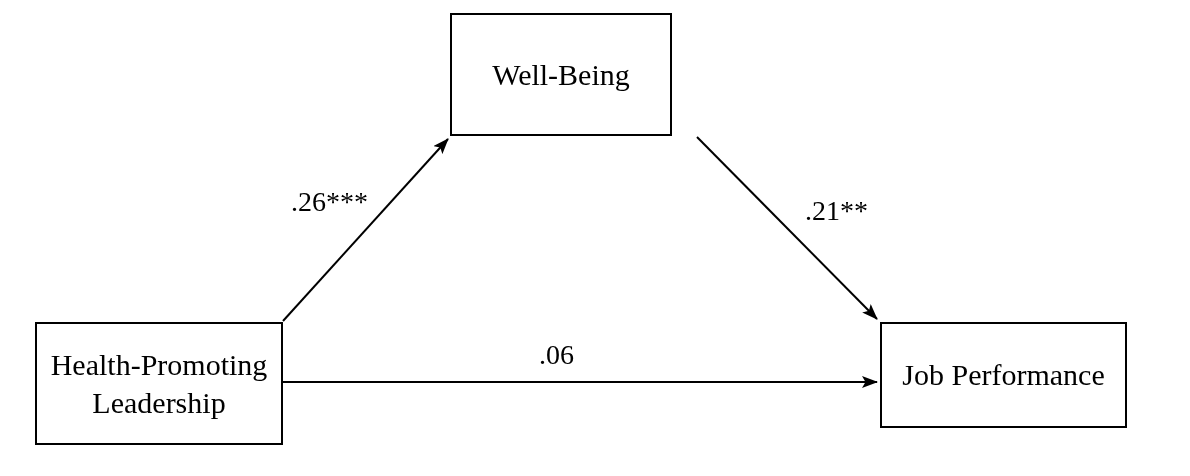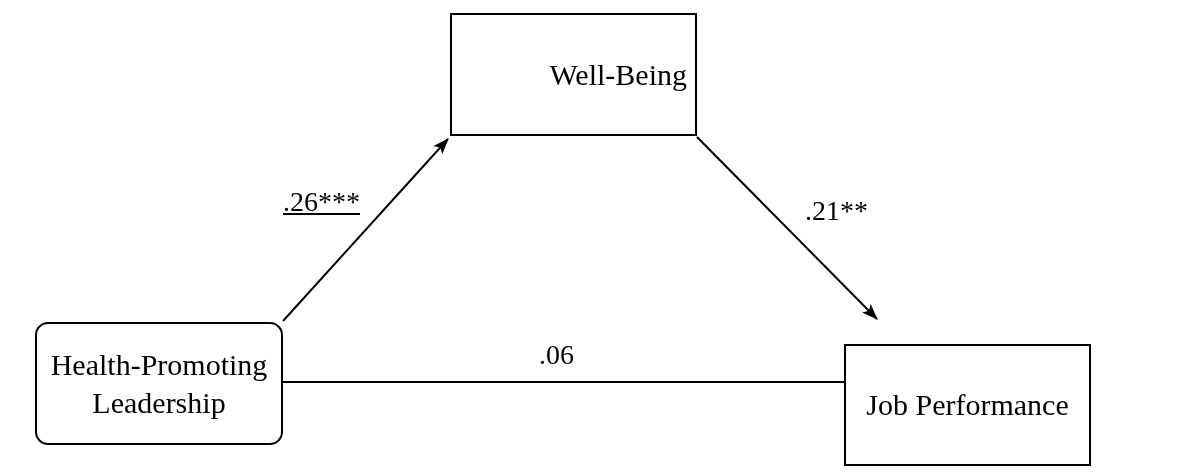--- a/index.html
+++ b/index.html
@@ -28,31 +28,31 @@
     box-sizing: border-box;
     border: 2px solid #000000;
     background: #ffffff;
     display: flex;
     align-items: center;
     justify-content: center;
     text-align: center;
     font-size: 30px;
     line-height: 1.25;
   }
-  .node-mediator  { left: 450px; top: 13px;  width: 247px; height: 123px; justify-content: flex-end; }
-  .node-predictor { left: 35px;  top: 322px; width: 248px; height: 123px; border-radius: 13px; }
-  .node-outcome   { left: 844px; top: 322px; width: 247px; height: 122px; margin-top: 22px; }
+  .node-mediator  { left: 450px; top: 13px;  width: 222px; height: 123px; }
+  .node-predictor { left: 35px;  top: 322px; width: 248px; height: 123px; }
+  .node-outcome   { left: 880px; top: 322px; width: 247px; height: 106px; }
   .node-label { display: block; padding: 0 8px; }
   .path-label {
     position: absolute;
     font-size: 28px;
     line-height: 1;
     white-space: nowrap;
   }
-  .label-a { left: 283px; top: 188px; text-decoration: underline; }
+  .label-a { left: 291px; top: 188px; }
   .label-b { left: 805px; top: 197px; }
   .label-c { left: 539px; top: 341px; }
 </style>
 </head>
 <body>
 
 <div class="canvas">
 
   <svg class="arrow-layer" viewBox="0 0 1190 476" xmlns="http://www.w3.org/2000/svg">
     <defs>

